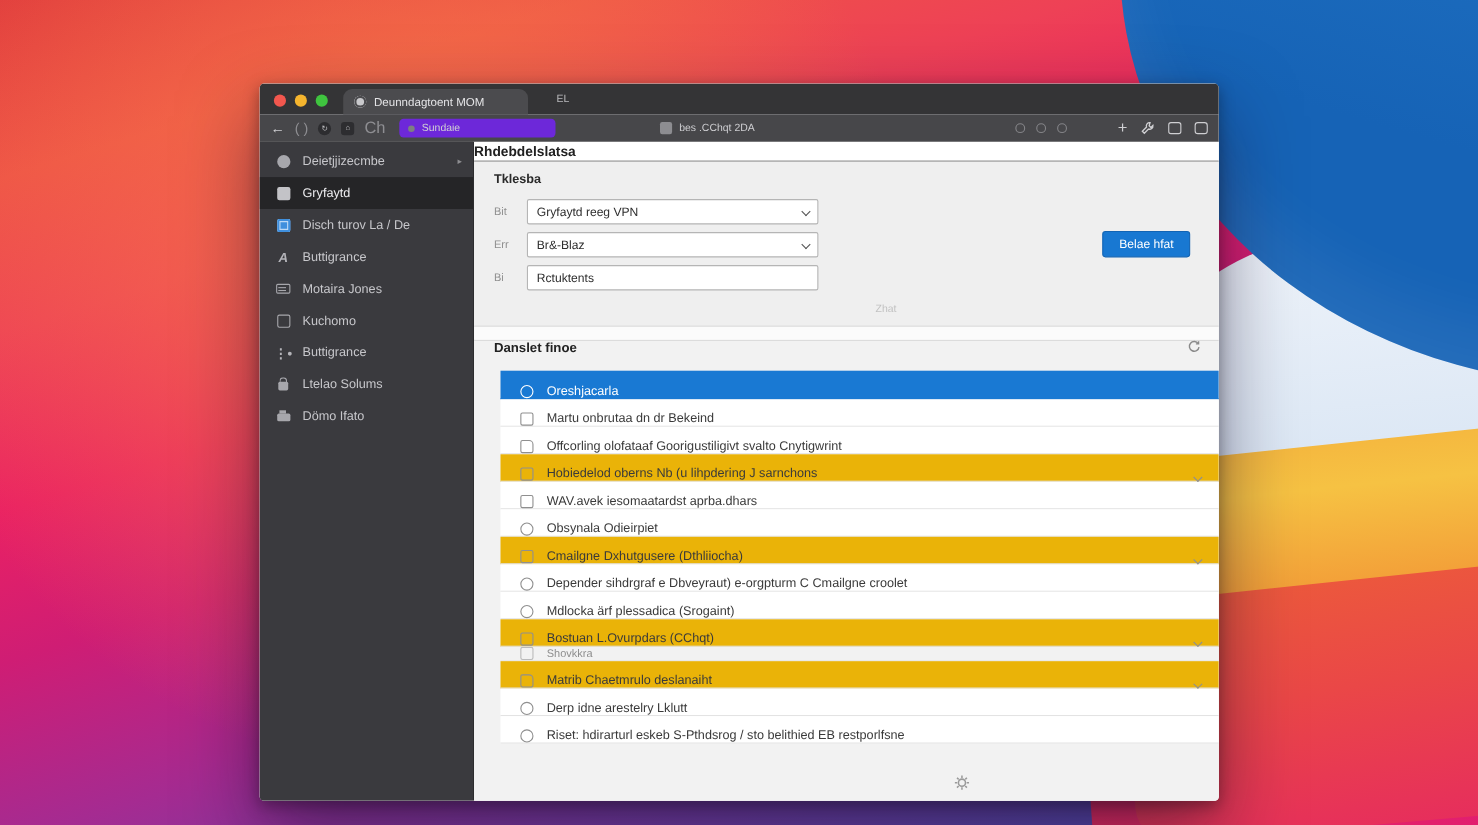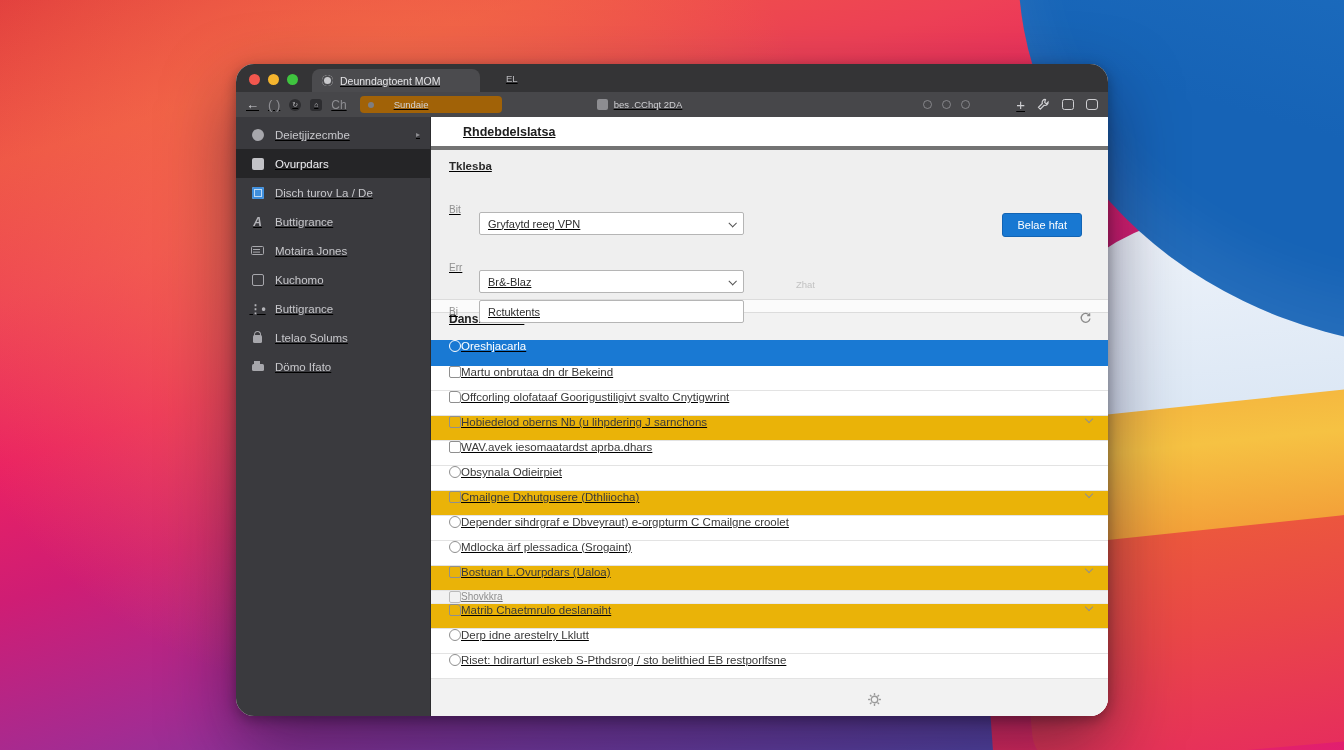--- a/index.html
+++ b/index.html
@@ -12,45 +12,45 @@
           linear-gradient(163deg, #e2403e 0%, #ee5347 14%, #ee4156 26%, #ea2163 40%, #cf1d74 52%, #a52b91 66%, #7a3ba4 78%, #5646a8 90%, #4253a6 100%); }
   .bg-shape { position:absolute; }
   .shape-pink   { left:990px; top:600px; width:460px; height:200px; background:linear-gradient(100deg,#e62c5e,#e01a74); transform:rotate(-4deg); }
   .shape-orange { left:1020px; top:420px; width:440px; height:330px; background:linear-gradient(175deg,#ee6c31 0%, #ea4747 60%, #e62c5e 100%); border-radius:45% 0 0 8% / 60% 0 0 10%; transform:rotate(-5deg); }
   .shape-yellow { left:1030px; top:335px; width:430px; height:190px; background:linear-gradient(180deg,#f3a93a,#f6c243 55%, #f3a139); border-radius:55% 20% 30% 0 / 100% 45% 55% 0; transform:rotate(-6deg); }
   .shape-band   { left:1020px; top:210px; width:440px; height:190px; background:linear-gradient(180deg,#eef3fa,#dde8f5); border-radius:45% 30% 40% 55% / 85% 70% 0 0; transform:rotate(-6deg); }
   .shape-blue   { left:1018px; top:-430px; width:910px; height:780px; background:linear-gradient(200deg,#2a80cf 10%, #1663b6 70%); border-radius:50%; transform:rotate(-4deg);
                   box-shadow: inset 0 -40px 60px rgba(255,255,255,.07); }
 
   
-  .window { position:absolute; left:236px; top:64px; width:872px; height:652px;
-            border-radius:18px; overflow:hidden; background:#fafafa;
-            box-shadow:0 30px 70px rgba(20,10,40,.5), 0 4px 14px rgba(0,0,0,.35);text-decoration:underline; }
+  .window { position:absolute; left:236px; top:76px; width:872px; height:652px;
+            border-radius:4px; overflow:hidden; background:#fafafa;
+            box-shadow:0 30px 70px rgba(20,10,40,.5), 0 4px 14px rgba(0,0,0,.35); }
 
   
   .tabbar { height:28px; background:#343436; display:flex; align-items:flex-end; }
   .lights { display:flex; gap:8px; align-items:center; padding:0 14px 7px 13px; }
   .light { width:11px; height:11px; border-radius:50%; }
   .light.red{ background:#f2574e; } .light.yellow{ background:#f5b52e; } .light.green{ background:#3fc43f; }
   .tab-active { width:168px; height:23px; background:#4b4b4e; border-radius:8px 8px 0 0;
                 display:flex; align-items:center; gap:7px; padding:0 10px; }
   .tab-favicon { width:11px; height:11px; border-radius:50%; background:#c9c9cc; flex:none;
                  box-shadow: inset 0 0 0 2px #4b4b4e, inset 0 0 0 3px #c9c9cc; }
   .tab-title { color:#e4e4e6; font-size:10.5px; white-space:nowrap; overflow:hidden; }
   .tab2 { color:#b9b9bd; font-size:9.5px; padding:0 0 8px 26px; }
 
   
   .toolbar { height:25px; background:#47474a; display:flex; align-items:center; padding:0 10px; gap:9px; }
   .tb-ic { color:#cfcfd2; font-size:13px; line-height:1; }
   .tb-ic.dim { color:#8e8e92; }
   .badge { width:12px; height:12px; border-radius:50%; background:#2d2d30; flex:none;
            display:flex; align-items:center; justify-content:center; color:#bdbdc0; font-size:7px; }
   .badge.sq { border-radius:3px; }
-  .urlbar { width:142px; height:17px; background:#a16207; border-radius:4px; display:flex; align-items:center;
-            gap:20px; padding:0 8px; margin-left:4px; }
+  .urlbar { width:142px; height:17px; background:#6d28d9; border-radius:4px; display:flex; align-items:center;
+            gap:6px; padding:0 8px; margin-left:4px; }
   .urlbar .dot { width:6px; height:6px; border-radius:50%; background:#7e7e82; flex:none; }
   .url-text { color:#d2d2d4; font-size:9.5px; }
   .sec-seg { display:flex; align-items:center; gap:6px; margin-left:86px; }
   .sec-ic { width:11px; height:11px; background:#8d8d91; border-radius:2px; }
   .sec-text { color:#cfcfd2; font-size:9.5px; }
   .tb-right { margin-left:auto; display:flex; align-items:center; gap:12px; }
   .ext-dots { display:flex; gap:10px; margin-right:34px; }
   .ext-dot { width:9px; height:9px; border-radius:50%; border:1px solid #98989c; opacity:.75; }
   .box-ic { width:12px; height:11px; border:1.4px solid #cfcfd2; border-radius:2.5px; }
 
@@ -72,47 +72,47 @@
   .ic-lock::before { content:""; position:absolute; left:1px; top:-4px; width:5px; height:5px;
                      border:1.4px solid #a7a7ac; border-bottom:none; border-radius:4px 4px 0 0; }
   .ic-printer { width:12px; height:7px; background:#a7a7ac; border-radius:1.5px; position:relative; margin-top:2px; }
   .ic-printer::before { content:""; position:absolute; left:2.5px; top:-3px; width:6px; height:3px; background:#a7a7ac; }
   .ic-card { width:13px; height:9px; border:1.3px solid #a7a7ac; border-radius:1.5px; position:relative; }
   .ic-card::before { content:""; position:absolute; left:1px; top:1.5px; width:7px; height:1.4px; background:#a7a7ac; box-shadow:0 2.6px 0 #a7a7ac; }
   .sb-arrow { margin-left:auto; color:#8d8d91; font-size:8px; }
 
   
   .content { flex:1; display:flex; flex-direction:column; background:#fbfbfb; border-left:1px solid #2c2c2e; }
-  .page-header { height:33px; background:#ffffff; border-bottom:4px solid #737373;
-                 display:flex; align-items:center; padding-left:32px;
+  .page-header { height:18px; background:#ffffff; border-bottom:1px solid #737373;
+                 display:flex; align-items:center; padding-left:0;
                  font-size:12.5px; font-weight:bold; color:#202020; }
 
   .panel { background:#efefef; border-bottom:1px solid #dcdcdc; padding:10px 18px 16px; position:relative; height:150px; }
   .panel-label { font-size:11.5px; font-weight:bold; color:#2a2a2a; margin-bottom:12px; }
   .frow { display:flex; align-items:center; margin-bottom:7px; }
   .flabel { width:30px; font-size:10px; color:#8f8f8f; flex:none; }
   .control { width:265px; height:23px; background:#fff; border:1px solid #b5b5b5; border-radius:2px;
              display:flex; align-items:center; padding:0 8px; font-size:11px; color:#2e2e2e; }
-  .control.select { justify-content:space-between;margin-top:28px; }
+  .control.select { justify-content:space-between; }
   .chev { width:6px; height:6px; border-right:1.5px solid #555; border-bottom:1.5px solid #555;
           transform:rotate(45deg) translateY(-1px); }
   input.control { font-family:"Liberation Sans", sans-serif; outline:none; }
   .hint { position:absolute; left:365px; top:129px; font-size:9.5px; color:#c2c2c2; }
   .submit-btn { position:absolute; right:26px; top:63px; background:#1878d2; border:1px solid #1264b4;
                 color:#fff; font-size:11px; padding:5px 14px; border-radius:3px; cursor:pointer; }
 
   .gap-strip { height:12px; background:#fbfbfb; }
 
   .list-section { flex:1; background:#f2f2f2; border-top:1px solid #dcdcdc; display:flex; flex-direction:column; }
   .list-header { height:27px; display:flex; align-items:center; padding:0 16px 16px 18px;
                  font-size:12px; font-weight:bold; color:#222; }
   .list-header .refresh { margin-left:auto; }
   .lrow { height:25px; background:#fff; border-bottom:1px solid #e3e3e3;
-          display:flex; align-items:flex-start; padding:0 16px 0 18px;
-          font-size:11.5px; color:#3a3a3a; }
+          display:flex; align-items:flex-end; gap:12px; padding:0 16px 0 18px;
+          font-size:11.5px; color:#3a3a3a;margin-left:24px; }
   .lrow.gray { background:#eab308; }
   .lrow.selected { background:#1979d3; border-bottom:1px solid #1979d3; color:#fff; height:26px; }
   .lrow.partial { height:13px; overflow:hidden; opacity:.55; font-size:10px; background:#f2f2f2; }
   .lrow .rchev { margin-left:auto; width:6px; height:6px; border-right:1.6px solid #909090;
                  border-bottom:1.6px solid #909090; transform:rotate(45deg); }
   .li { width:12px; height:12px; flex:none; }
   .li.circ { border:1.4px solid #8f8f8f; border-radius:50%; }
   .li.circ.white { border-color:#fff; }
   .li.sq { border:1.4px solid #8f8f8f; border-radius:2px; }
   .li.doc { border:1.4px solid #8f8f8f; border-radius:2px 4px 2px 2px; }
@@ -144,21 +144,21 @@
       <span class="tab-title">Deunndagtoent MOM</span>
     </div>
     <span class="tab2">EL</span>
   </div>
 
   <div class="toolbar">
     <span class="tb-ic">←</span>
     <span class="tb-ic dim">( )</span>
     <span class="badge">↻</span>
     <span class="badge sq">⌂</span>
-    <span class="tb-ic dim" style="font-size:12px">Ch</span>
+    <span class="tb-ic dim" style="font-size:15px">Ch</span>
     <div class="urlbar">
       <span class="dot"></span>
       <span class="url-text">Sundaie</span>
     </div>
     <div class="sec-seg">
       <span class="sec-ic"></span>
       <span class="sec-text">bes .CChqt 2DA</span>
     </div>
     <div class="tb-right">
       <div class="ext-dots">
@@ -182,21 +182,21 @@
         <span class="sb-ic">
             <span class="ic-circle"></span>
           </span>
         <span>Deietjjizecmbe</span>
         <span class="sb-arrow">▸</span>
       </div>
       <div class="sb-item active">
         <span class="sb-ic">
             <span class="ic-square" style="background:#c3c3c7"></span>
           </span>
-        <span>Ovurpdars</span>
+        <span>Gryfaytd</span>
       </div>
       <div class="sb-item">
         <span class="sb-ic">
             <span class="ic-square blue"></span>
           </span>
         <span>Disch turov La / De</span>
       </div>
       <div class="sb-item">
         <span class="sb-ic">
             <span class="ic-letter">A</span>
@@ -313,21 +313,21 @@
         <div class="lrow">
           <span class="li circ"></span>
           <span>Depender sihdrgraf e Dbveyraut) e-orgpturm C Cmailgne croolet</span>
         </div>
         <div class="lrow">
           <span class="li circ"></span>
           <span>Mdlocka ärf plessadica (Srogaint)</span>
         </div>
         <div class="lrow gray">
           <span class="li sq"></span>
-          <span>Bostuan L.Ovurpdars (Ualoa)</span>
+          <span>Bostuan L.Ovurpdars (CChqt)</span>
           <span class="rchev"></span>
         </div>
         <div class="lrow partial">
           <span class="li sq"></span>
           <span>Shovkkra</span>
         </div>
         <div class="lrow gray">
           <span class="li doc"></span>
           <span>Matrib Chaetmrulo deslanaiht</span>
           <span class="rchev"></span>

